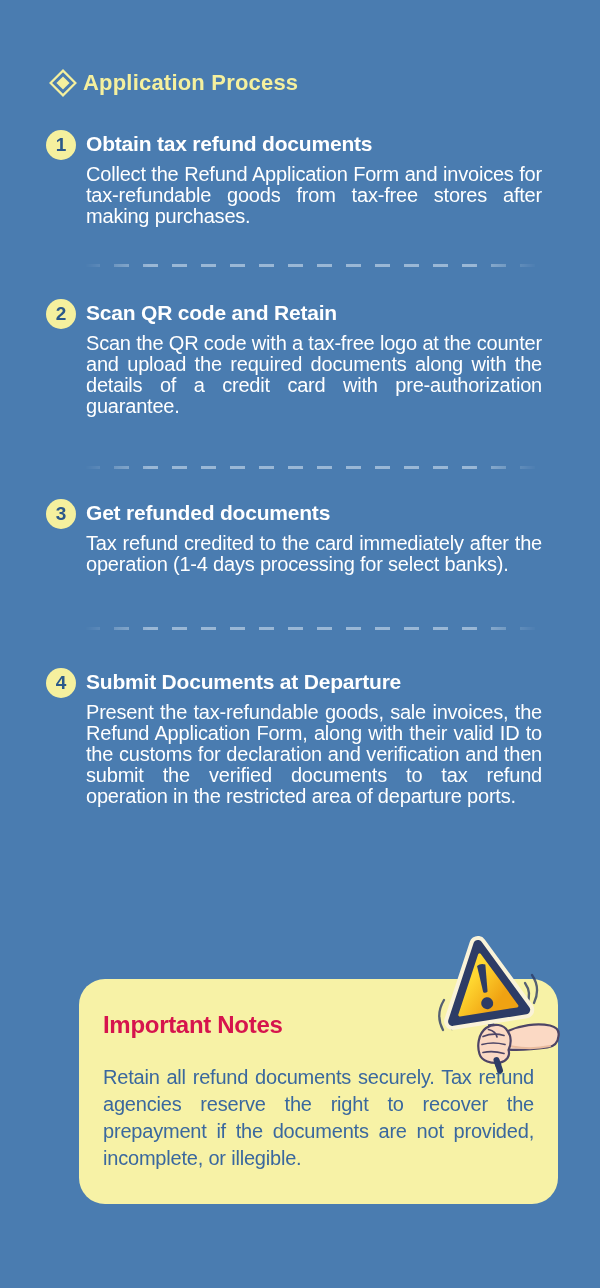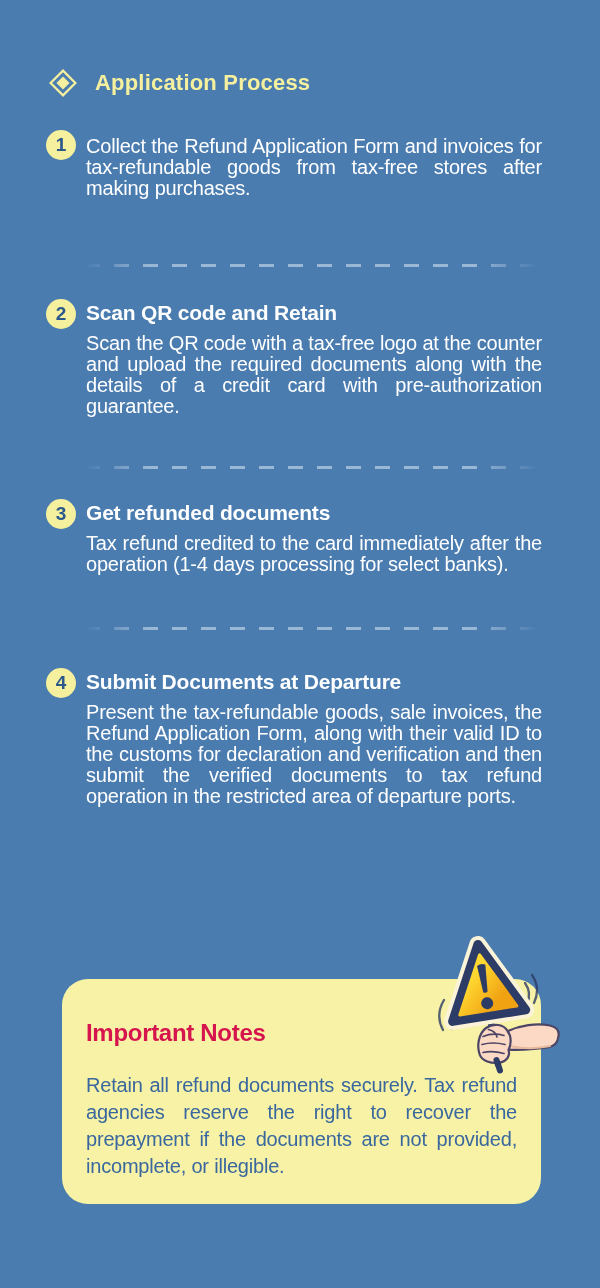--- a/index.html
+++ b/index.html
@@ -2,21 +2,21 @@
 <html><head>
 <meta charset="utf-8">
 <style>
   html,body{margin:0;padding:0;background:#4a7cb0;}
   .page{
     position:relative;width:600px;height:1288px;overflow:hidden;
     background:#4a7cb0;
     font-family:"Liberation Sans","DejaVu Sans",sans-serif;
   }
   
-  .header{position:absolute;top:68px;left:48px;display:flex;align-items:center;gap:17px;}
+  .header{position:absolute;top:68px;left:48px;display:flex;align-items:center;gap:5px;}
   .header .title{
     color:#f5f09e;font-size:22px;font-weight:bold;letter-spacing:.2px;line-height:30px;
   }
   
   .step{position:absolute;left:46px;right:58px;display:flex;gap:10px;}
   .badge{
     flex:0 0 30px;width:30px;height:30px;border-radius:50%;
     background:#f5f09e;color:#2b588a;font-weight:bold;font-size:19px;
     display:flex;align-items:center;justify-content:center;margin-top:0;
   }
@@ -32,23 +32,23 @@
   
   .dash{
     position:absolute;left:85px;right:62px;height:3px;border-radius:2px;
     background:repeating-linear-gradient(90deg,rgba(233,242,250,.5) 0 15px,rgba(233,242,250,0) 15px 29px);
     -webkit-mask-image:linear-gradient(90deg,transparent,#000 14%,#000 86%,transparent);
     mask-image:linear-gradient(90deg,transparent,#000 14%,#000 86%,transparent);
   }
   .d1{top:264px}.d2{top:466px}.d3{top:627px}
   
   .notes{
-    position:absolute;left:62px;top:979px;width:479px;height:225px;
+    position:absolute;left:79px;top:979px;width:479px;height:225px;
     background:#f7f2a6;border-radius:26px;box-sizing:border-box;
-    padding:39px 24px 0 24px;
+    padding:31px 24px 0 24px;
   }
   .notes-title{
     margin:0 0 24px 0;color:#d6144d;font-size:24px;font-weight:bold;line-height:30px;letter-spacing:-.3px;
   }
   .notes-body{
     margin:0;color:#3a689e;font-size:20px;line-height:27px;text-align:justify;letter-spacing:-.2px;
   }
   
   .warn{position:absolute;left:424px;top:928px;width:176px;height:150px;}
 </style>
@@ -63,20 +63,21 @@
       <path d="M15 8.4 L21.6 15 L15 21.6 L8.4 15 Z" fill="#f5f09e"></path>
     </svg>
     <span class="title">Application Process</span>
   </div>
 
   <section class="step s1">
     <div class="badge">
         <span>1</span>
       </div>
     <div class="step-content">
+      <h2 class="step-title">Obtain tax refund documents</h2>
       <p class="step-body">Collect the Refund Application Form and invoices for tax-refundable goods from tax-free stores after making purchases.</p>
     </div>
   </section>
 
   <div class="dash d1"></div>
 
   <section class="step s2">
     <div class="badge">
         <span>2</span>
       </div>

